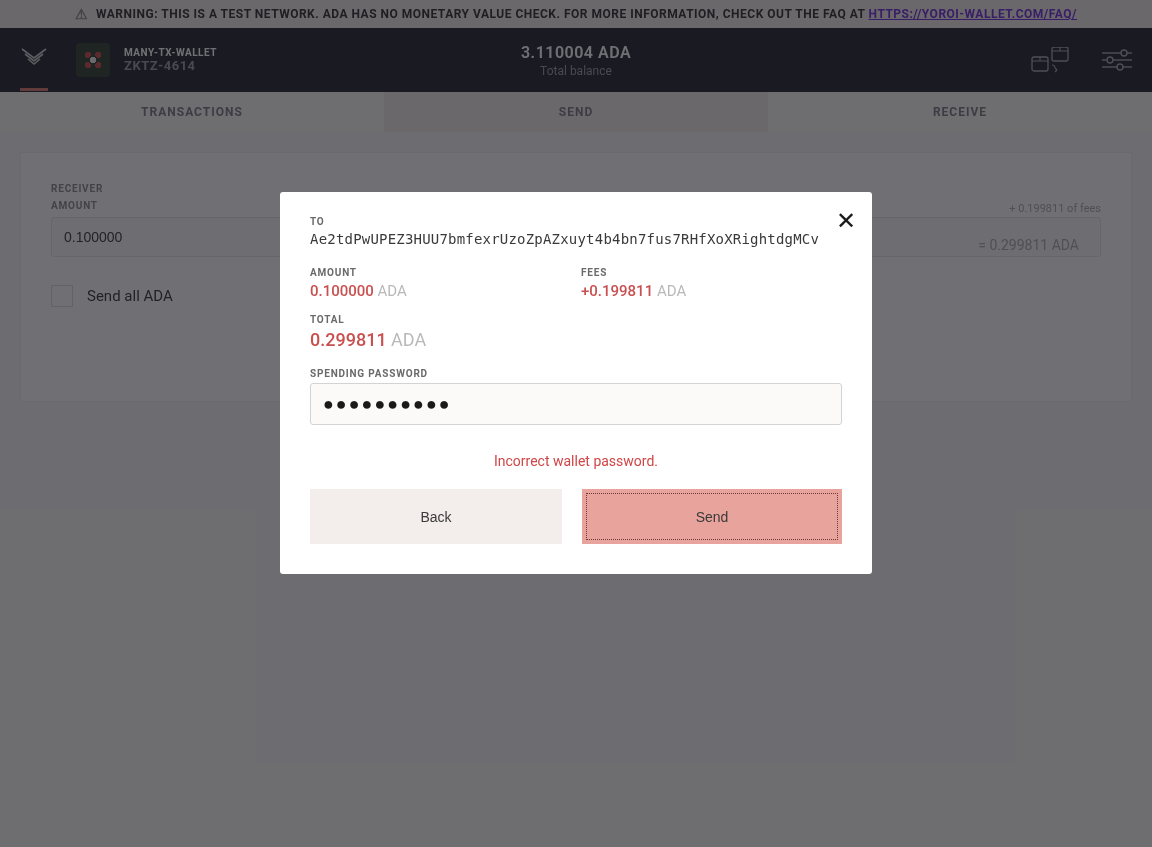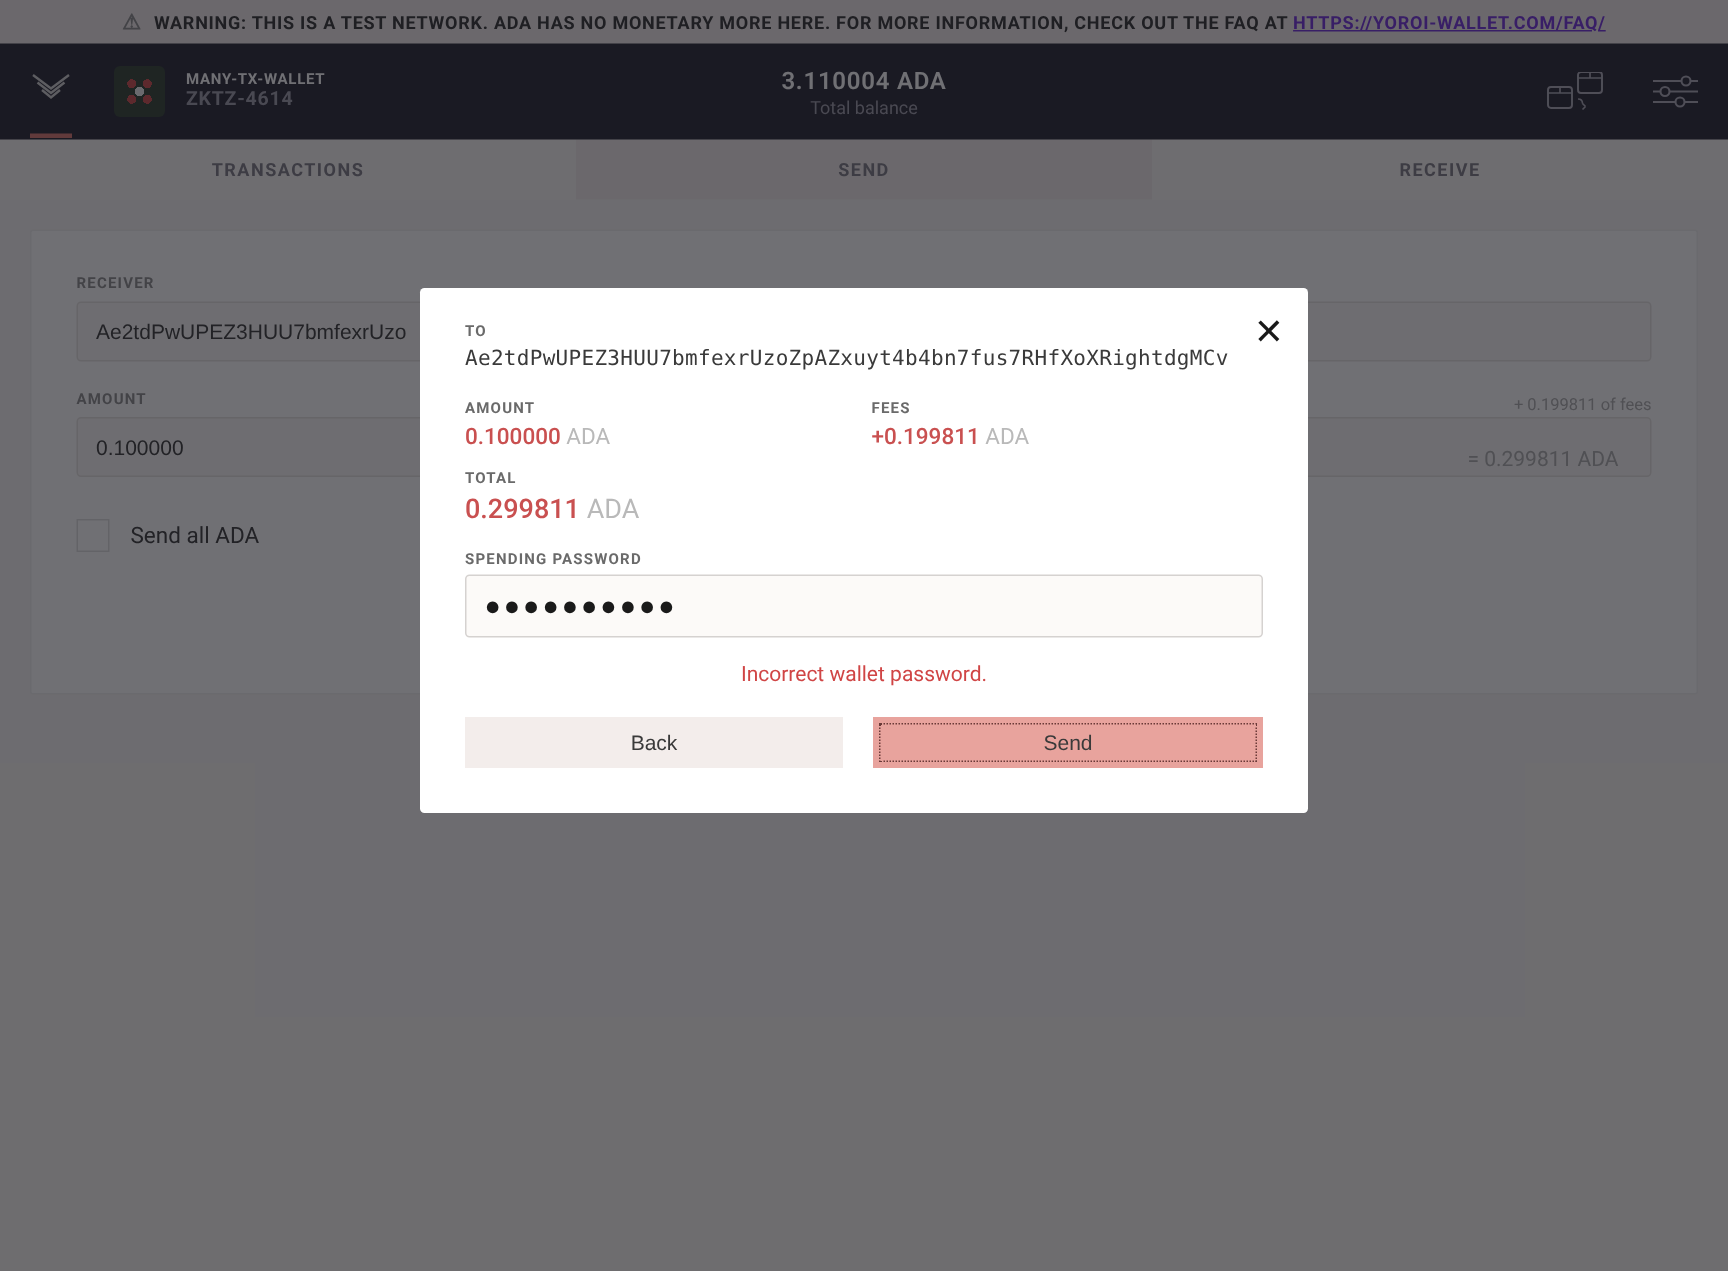--- a/index.html
+++ b/index.html
@@ -215,21 +215,21 @@
       margin-bottom: 14px;
     }
     .amounts-col { flex: 1; }
     .amount-val { font-size: 15px; }
     .amount-val .num { color: #c95050; font-weight: 500; }
     .amount-val .unit { color: #b9b9b9; font-weight: 400; }
     .total-wrap { margin-bottom: 18px; }
     .total-val { font-size: 18px; }
     .total-val .num { color: #c95050; font-weight: 500; }
     .total-val .unit { color: #b9b9b9; font-weight: 400; }
-    .password-wrap { margin-bottom: 17px; }
+    .password-wrap { margin-bottom: 28px; }
     .password-input {
       width: 100%;
       height: 42px;
       border: 1px solid #d5d2d0;
       border-radius: 3px;
       background: #fcfaf8;
       padding: 0 12px;
       font-size: 18px;
       letter-spacing: 2px;
       color: #1a1a1a;
@@ -239,21 +239,21 @@
       color: #d04545;
       font-size: 14px;
       margin-bottom: 20px;
     }
     .modal-btns {
       display: flex;
       gap: 20px;
     }
     .btn {
       flex: 1;
-      height: 34px;
+      height: 55px;
       border: none;
       font-size: 14px;
       cursor: pointer;
     }
     .btn-back {
       background: #f3edeb;
       color: #3a3a3a;
       font-weight: 500;
     }
     .btn-send {
@@ -271,21 +271,21 @@
       justify-content: center;
     }
     svg { display: block; }
   </style>
 </head>
 <body>
 
 <div class="warning-bar">
   <span class="warning-triangle">⚠</span>
   <span>
-    <span>WARNING: THIS IS A TEST NETWORK. ADA HAS NO MONETARY MORE HERE. FOR MORE INFORMATION, CHECK OUT THE FAQ AT </span>
+    <span>WARNING: THIS IS A TEST NETWORK. ADA HAS NO MONETARY VALUE CHECK. FOR MORE INFORMATION, CHECK OUT THE FAQ AT </span>
     <a href="#">HTTPS://YOROI-WALLET.COM/FAQ/</a>
   </span>
 </div>
 
 <div class="header">
   <div class="logo">
     <svg width="26" height="20" viewBox="0 0 26 20">
       <path d="M1 1 L13 10 L25 1 M4 6 L13 13 L22 6 M7 11 L13 16 L19 11" stroke="#ccc" stroke-width="1.6" fill="none"></path>
     </svg>
   </div>
@@ -322,21 +322,20 @@
 </div>
 
 <div class="tabs">
   <div class="tab">TRANSACTIONS</div>
   <div class="tab active">SEND</div>
   <div class="tab">RECEIVE</div>
 </div>
 
 <div class="form-area">
   <div class="form-label">RECEIVER</div>
-  <input class="text-input" type="text" value="Ae2tdPwUPEZ3HUU7bmfexrUzo" style="">
 
   <div class="amount-row">
     <div class="form-label">AMOUNT</div>
     <div class="fees-hint">+ 0.199811 of fees</div>
   </div>
   <div class="amount-input-wrap">
     <input class="text-input" type="text" value="0.100000" style="">
     <span class="amount-calc">= 0.299811 ADA</span>
   </div>
 

